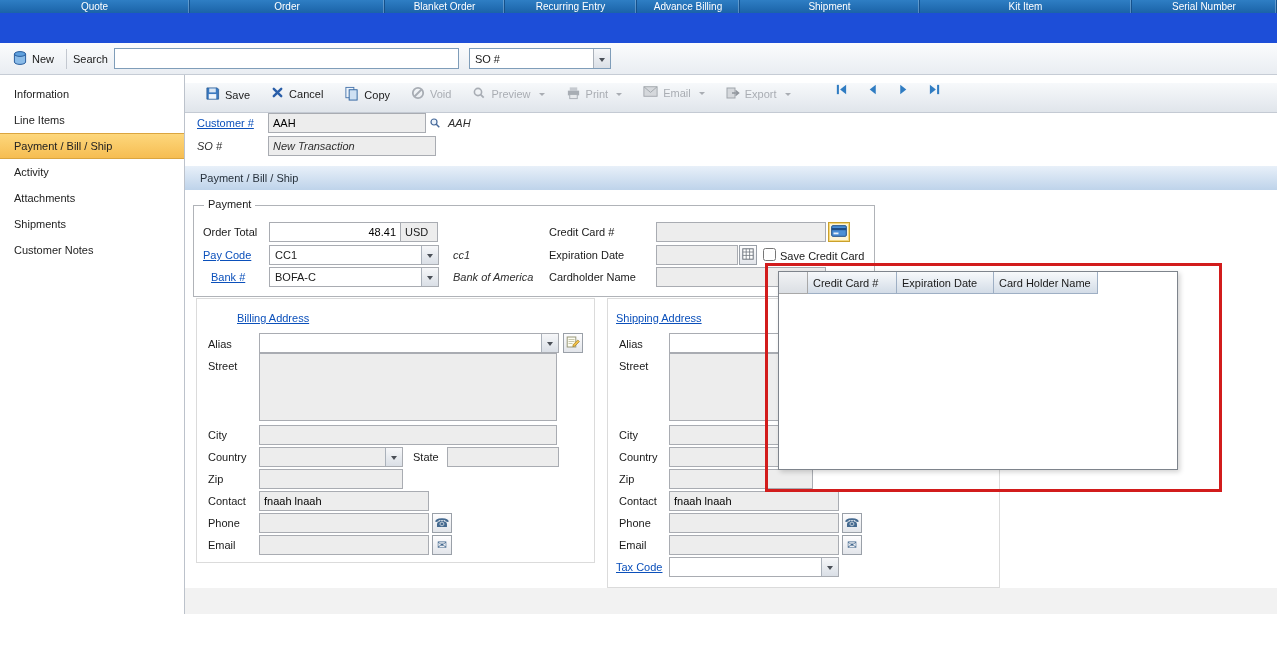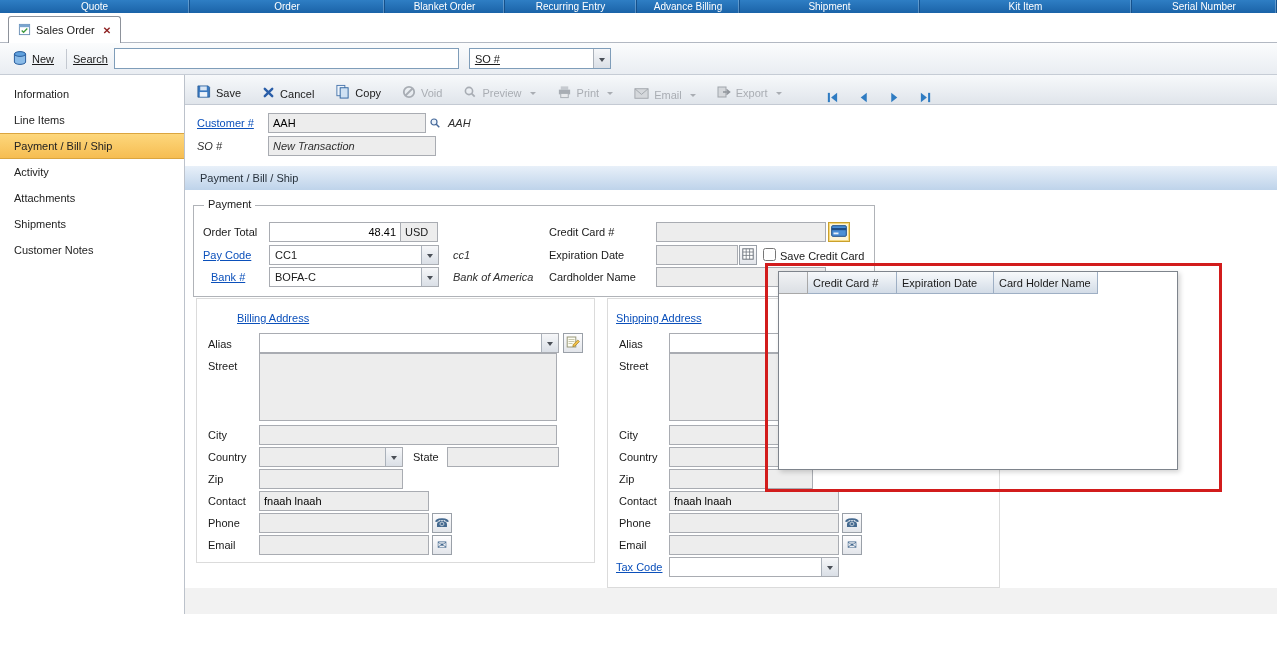--- a/index.html
+++ b/index.html
@@ -9,41 +9,41 @@
   
   .ribbon { position:absolute; left:0; top:0; width:1277px; height:13px; background:linear-gradient(#2e7ec4,#1b63a8); display:flex; }
   .ribbon-item { height:100%; display:flex; align-items:center; justify-content:center; color:#fff; font-size:10px; border-right:1px solid #15518c; box-shadow:inset -1px 0 0 rgba(255,255,255,.25); }
 
   
   .tabstrip { position:absolute; left:0; top:13px; width:1277px; height:30px; background:#fff; border-bottom:1px solid #b2b8c2; }
   .doc-tab { position:absolute; left:8px; top:3px; height:27px; display:flex; align-items:center; gap:5px; padding:0 9px; background:#fff; border:1px solid #8d929b; border-bottom:none; border-radius:3px 3px 0 0; }
   .doc-tab .close { color:#8d1f1f; font-weight:bold; font-size:10px; margin-left:3px; cursor:pointer; }
 
   
-  .quickbar { position:absolute; left:0; top:43px; width:1277px; height:32px; background:linear-gradient(#fbfcfd,#e9edf2); border-bottom:1px solid #c6ccd5; display:flex; align-items:center; padding:0 6px;text-decoration:underline; }
+  .quickbar { position:absolute; left:0; top:43px; width:1277px; height:32px; background:linear-gradient(#fbfcfd,#e9edf2); border-bottom:1px solid #c6ccd5; display:flex; align-items:center; padding:0 6px; }
   .qb-new { display:flex; align-items:center; gap:4px; padding:2px 6px; cursor:pointer; }
   .vsep { width:1px; height:20px; background:#c3c8d0; margin:0 6px; }
   .search-input { width:345px; height:21px; border:1px solid #7f9db9; padding:0 4px; font:11px "Liberation Sans",sans-serif; margin-left:6px; }
 
   .combo-arrow-box { width:17px; align-self:stretch; background:linear-gradient(#f6f7f9,#dadfe6); border-left:1px solid #aab1ba; display:flex; align-items:center; justify-content:center; }
   .tri { width:0; height:0; border:3.5px solid transparent; border-top:4.5px solid #4a4f57; margin-top:5px; }
 
   .so-combo { margin-left:10px; width:142px; height:21px; border:1px solid #7f9db9; background:#fff; display:flex; align-items:center; }
   .so-combo .val { flex:1; padding:0 5px; }
 
   
   .sidebar { position:absolute; left:0; top:75px; width:185px; height:588px; background:#fff; border-right:1px solid #bcc2cb; padding-top:6px; }
   .side-item { height:26px; display:flex; align-items:center; padding-left:14px; color:#222; cursor:pointer; }
   .side-item.active { background:linear-gradient(#fdd77c,#f6bd52); border-top:1px solid #dba53f; border-bottom:1px solid #dba53f; }
 
   
   .main { position:absolute; left:185px; top:75px; width:1092px; height:588px; background:#fff; }
   .bottom-strip { position:absolute; left:0; top:513px; width:100%; height:75px; background:#f2f2f2; }
 
-  .toolbar { position:absolute; left:0; top:0; width:100%; height:30px; background:linear-gradient(#f7f9fb,#e0e5eb); border-bottom:1px solid #c4cad3; display:flex; align-items:flex-end; padding-left:4px; }
+  .toolbar { position:absolute; left:0; top:8px; width:100%; height:30px; background:linear-gradient(#f7f9fb,#e0e5eb); border-bottom:1px solid #c4cad3; display:flex; align-items:flex-start; padding-left:13px; }
   .tbtn { display:flex; align-items:center; gap:5px; padding:3px 7px; margin-right:7px; cursor:pointer; color:#202020; background:transparent; border:none; font:11px "Liberation Sans",sans-serif; }
   .tbtn.disabled { color:#a9adb3; cursor:default; }
   .caret { width:0; height:0; border:3px solid transparent; border-top:3.5px solid #a9adb3; margin:4px 0 0 3px; }
   .navgrp { display:flex; align-items:center; gap:18px; margin-left:30px; }
   .navbtn { background:none; border:none; cursor:pointer; display:flex; align-items:center; }
 
   .lbl { position:absolute; white-space:nowrap; line-height:14px; }
   .lnk { color:#0b50bb; text-decoration:underline; cursor:pointer; }
   .it  { font-style:italic; color:#2e2e2e; }
 
@@ -85,33 +85,20 @@
     <div class="ribbon-item" style="width:190px">Quote</div>
     <div class="ribbon-item" style="width:195px">Order</div>
     <div class="ribbon-item" style="width:120px">Blanket Order</div>
     <div class="ribbon-item" style="width:132px">Recurring Entry</div>
     <div class="ribbon-item" style="width:103px">Advance Billing</div>
     <div class="ribbon-item" style="width:180px">Shipment</div>
     <div class="ribbon-item" style="width:212px">Kit Item</div>
     <div class="ribbon-item" style="width:145px">Serial Number</div>
   </div>
 
-  <div class="tabstrip">
-    <div class="doc-tab">
-      <span>
-        <svg width="13" height="13" viewBox="0 0 14 14">
-            <rect x="1.5" y="1.5" width="11" height="11" fill="#fff" stroke="#6a8fb5"></rect>
-            <rect x="1.5" y="1.5" width="11" height="3" fill="#7aa5cf"></rect>
-            <path d="M4 8l2 2 4-4" stroke="#3f9b3f" stroke-width="1.4" fill="none"></path>
-          </svg>
-      </span>
-      <span>Sales Order</span>
-      <span class="close">✕</span>
-    </div>
-  </div>
 
   <div class="quickbar">
     <div class="qb-new">
       <span>
         <svg width="16" height="16" viewBox="0 0 16 16">
             <path d="M2.4 4v8c0 1.3 2.5 2.4 5.6 2.4s5.6-1.1 5.6-2.4V4" fill="#8abbe8" stroke="#2a5e9e"></path>
             <ellipse cx="8" cy="4" rx="5.6" ry="2.4" fill="#5fa0dd" stroke="#2a5e9e"></ellipse>
           </svg>
       </span>
       <span>New</span>

